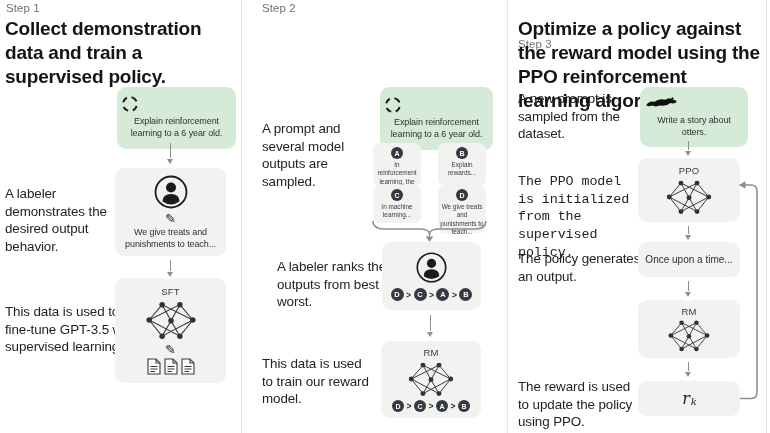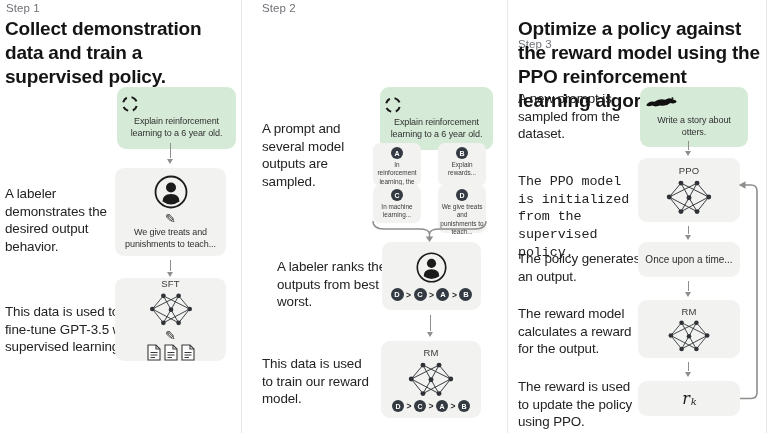--- a/index.html
+++ b/index.html
@@ -66,21 +66,21 @@
       <path d="M9.5,27.5 Q9.5,20 18,20 Q26.5,20 26.5,27.5 Q22,30.5 18,30.5 Q14,30.5 9.5,27.5 Z" fill="#1b1b1b"></path>
     </svg>
     <div class="pencil">✎</div>
     <div class="box-caption" style="width:95%;">We give treats and punishments to teach...</div>
   </div>
 
   <div class="v-arrow" style="left:170px;top:260px;height:11px;"></div>
 
   <div class="caption" style="left:5px;top:303px;width:132px;">This data is used to fine-tune GPT-3.5 with supervised learning.</div>
 
-  <div class="figure-box" style="left:115px;top:278px;width:111px;height:83px;gap:2px;">
+  <div class="figure-box" style="left:115px;top:278px;width:111px;height:105px;gap:2px;">
     <div class="box-tag">SFT</div>
     <svg width="58" height="42" viewBox="0 0 64 52">
       <g stroke="#2f3338" stroke-width="1.3">
         <line x1="21" y1="7" x2="5" y2="26"></line>
           <line x1="21" y1="7" x2="32" y2="27"></line>
           <line x1="21" y1="7" x2="59" y2="26"></line>
         <line x1="43" y1="7" x2="5" y2="26"></line>
           <line x1="43" y1="7" x2="32" y2="27"></line>
           <line x1="43" y1="7" x2="59" y2="26"></line>
         <line x1="21" y1="46" x2="5" y2="26"></line>
@@ -268,21 +268,20 @@
   <div class="v-arrow" style="left:688px;top:226px;height:8px;"></div>
 
   <div class="caption" style="left:518px;top:250px;width:136px;">The policy generates an output.</div>
 
   <div class="figure-box" style="left:638px;top:242px;width:102px;height:35px;">
     <div class="once-text">Once upon a time...</div>
   </div>
 
   <div class="v-arrow" style="left:688px;top:281px;height:10px;"></div>
 
-  <div class="caption" style="left:518px;top:305px;width:126px;">The reward model calculates a reward for the output.</div>
 
   <div class="figure-box" style="left:638px;top:300px;width:102px;height:58px;gap:1px;">
     <div class="box-tag">RM</div>
     <svg width="50" height="35" viewBox="0 0 64 52">
       <g stroke="#2f3338" stroke-width="1.3">
         <line x1="21" y1="7" x2="5" y2="26"></line>
           <line x1="21" y1="7" x2="32" y2="27"></line>
           <line x1="21" y1="7" x2="59" y2="26"></line>
         <line x1="43" y1="7" x2="5" y2="26"></line>
           <line x1="43" y1="7" x2="32" y2="27"></line>

